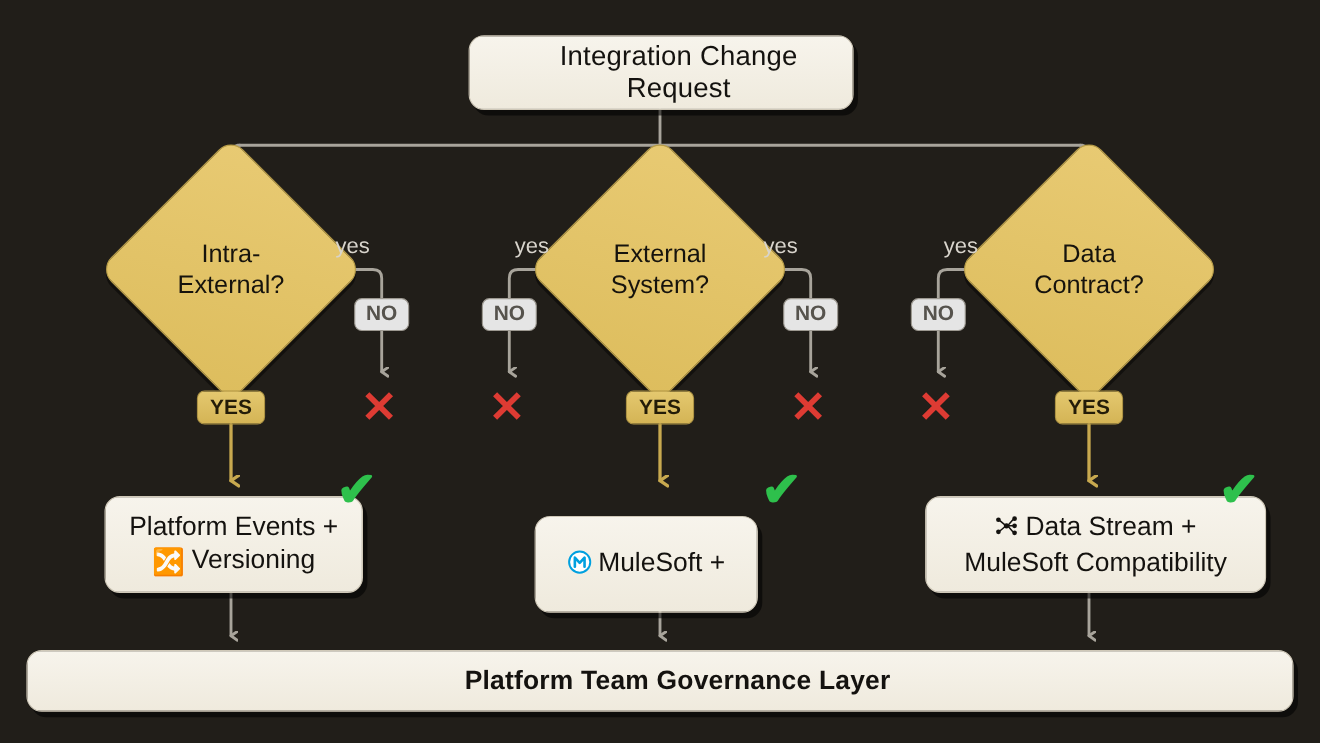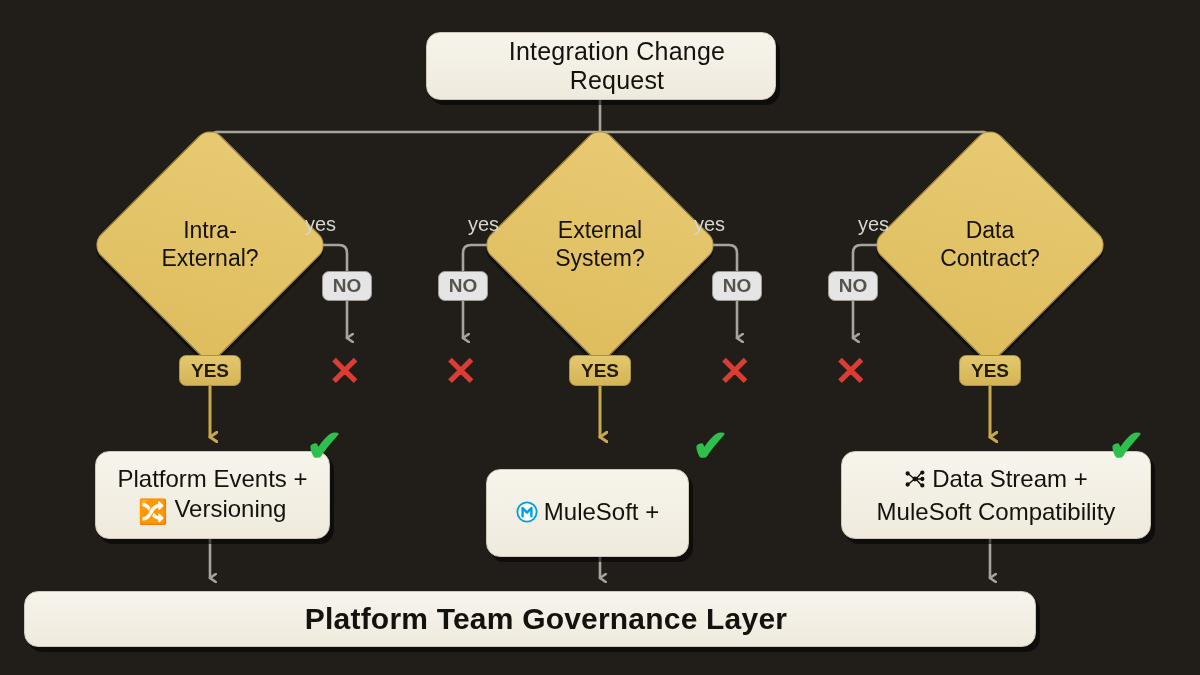--- a/index.html
+++ b/index.html
@@ -27,22 +27,22 @@
     padding-left:32px;
   }
   #topbox{left:426px;top:32px;width:350px;height:68px;font-size:25px;letter-spacing:.2px;}
   .result{height:88px;font-size:24px;line-height:1.22;padding:0 14px;}
   .result .lines{display:block;}
   .result .ln{display:block;white-space:nowrap;}
   #res1{left:95px;top:451px;width:235px;}
   #res2{left:486px;top:469px;width:203px;}
   #res3{left:841px;top:451px;width:310px;}
   #govbar{
-    left:24px;top:591px;width:1012px;height:56px;
-    font-size:30px;font-weight:bold;letter-spacing:.2px;
+    left:24px;top:591px;width:1152px;height:56px;
+    font-size:24px;font-weight:bold;letter-spacing:.2px;
   }
 
   
   .diamond{
     position:absolute;width:170px;height:170px;
     background:linear-gradient(150deg,#e8ca73,#ddbd5d);
     border:1px solid #b79c48;
     border-radius:16px;
     transform:rotate(45deg);
     box-shadow:3px 3px 0 rgba(0,0,0,.45);

